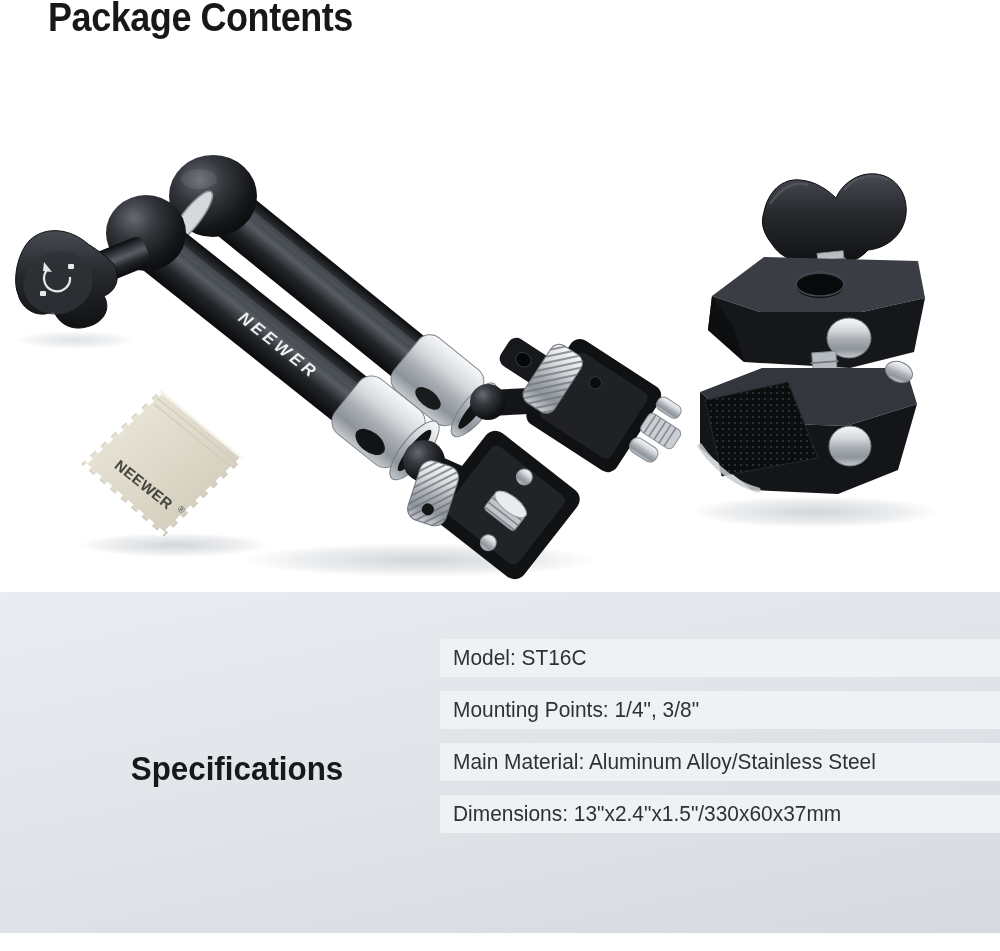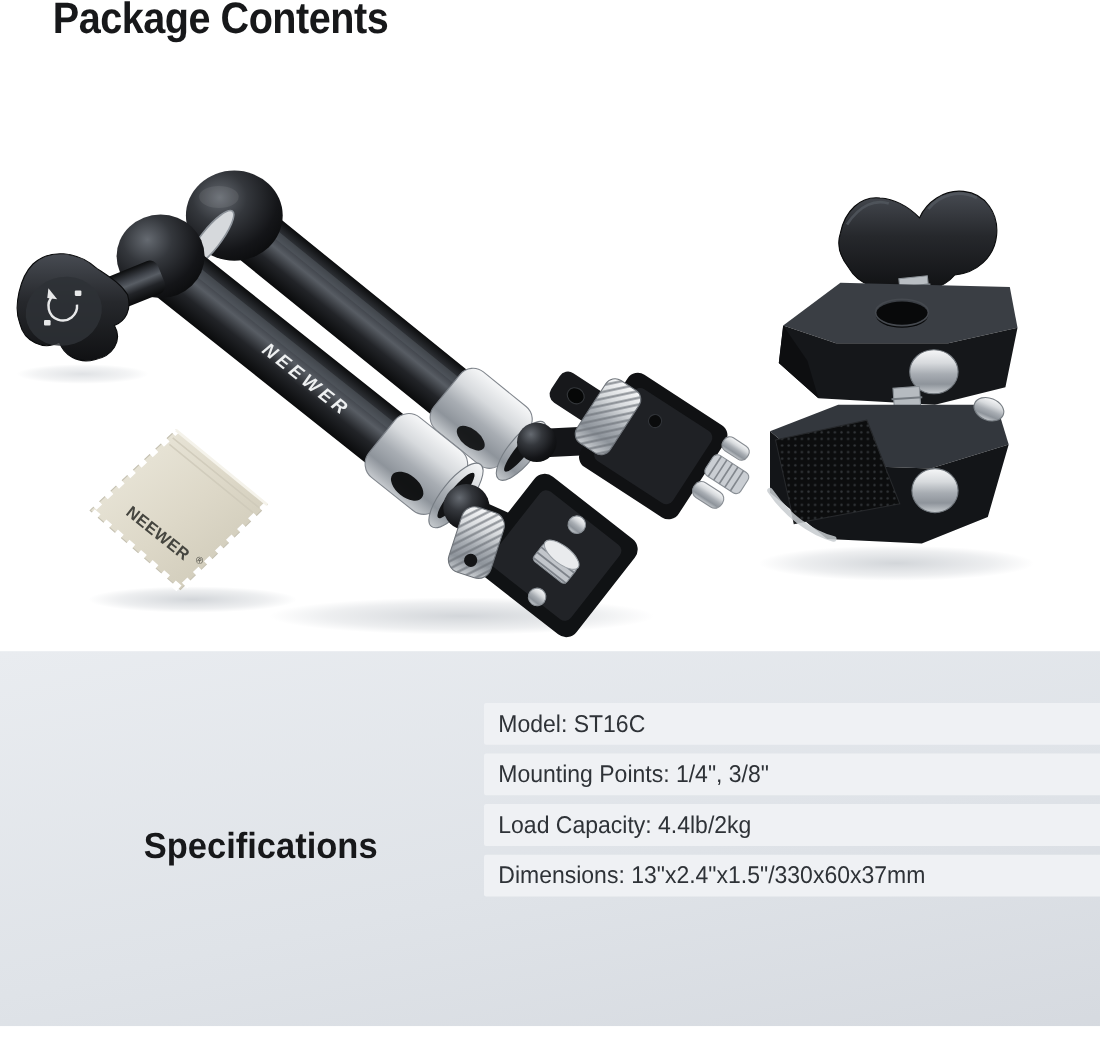--- a/index.html
+++ b/index.html
@@ -20,21 +20,21 @@
     background:linear-gradient(168deg,var(--panel-top,#e9ecf0) 0%,#dfe3e8 55%,var(--panel-bottom,#d5d9df) 100%);
   }
   .spec-heading{
     position:absolute;left:95px;top:156px;width:284px;margin:0;
     text-align:center;font-size:33px;line-height:42px;font-weight:700;
     color:var(--title-text,#17181a);
     transform:scaleX(.95);transform-origin:center;white-space:nowrap;
   }
   .spec-rows{
     position:absolute;left:440px;right:0;top:47px;
-    display:flex;flex-direction:column;gap:8px;text-align:center;
+    display:flex;flex-direction:column;gap:14px;text-align:center;
   }
   .spec-row{
     height:38px;border-radius:2px 0 0 2px;
     background:var(--row-stripe,#eff1f4);
     display:flex;align-items:center;padding-left:13px;
   }
   .spec-row span{
     font-size:22px;color:var(--spec-text,#2e3237);
     transform:scaleX(.95);transform-origin:left center;white-space:nowrap;
   }
@@ -251,21 +251,21 @@
   <section class="spec-panel">
     <h2 class="spec-heading">Specifications</h2>
     <div class="spec-rows">
       <div class="spec-row">
           <span>Model: ST16C</span>
         </div>
       <div class="spec-row">
           <span>Mounting Points: 1/4", 3/8"</span>
         </div>
       <div class="spec-row">
-          <span>Load Capacity: 4.4lb/2kg</span>
+          <span>Main Material: Aluminum Alloy/Stainless Steel</span>
         </div>
       <div class="spec-row">
           <span>Dimensions: 13"x2.4"x1.5"/330x60x37mm</span>
         </div>
     </div>
   </section>
 
 </div>
 
 </body></html>

